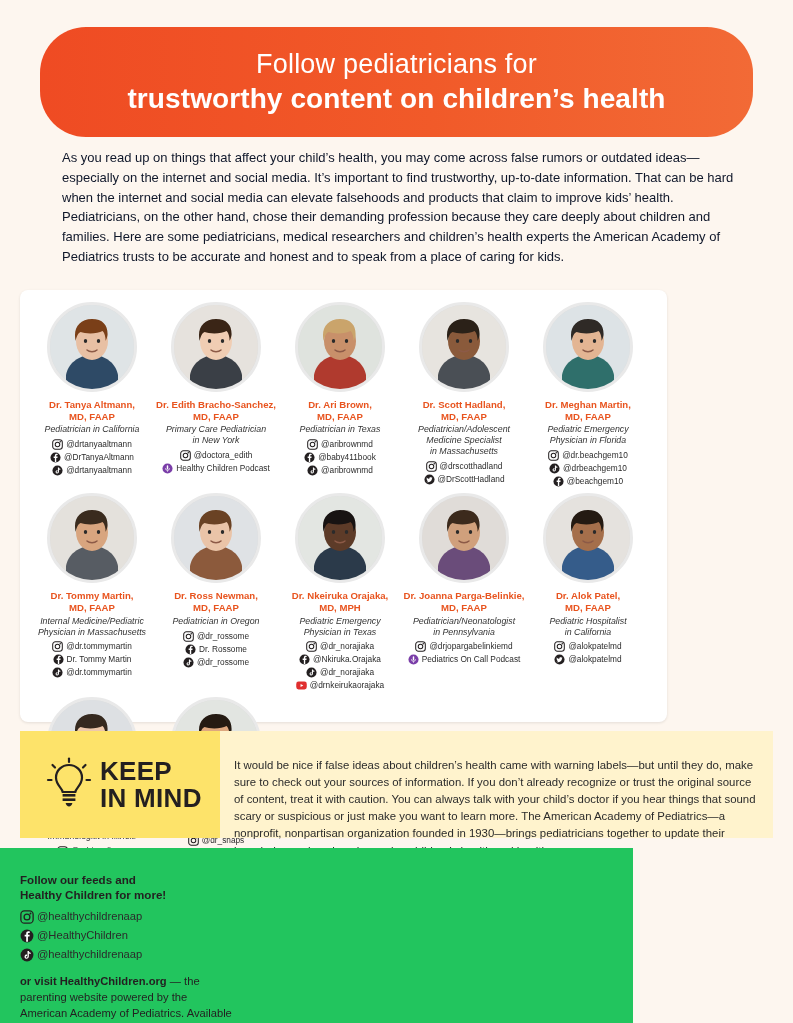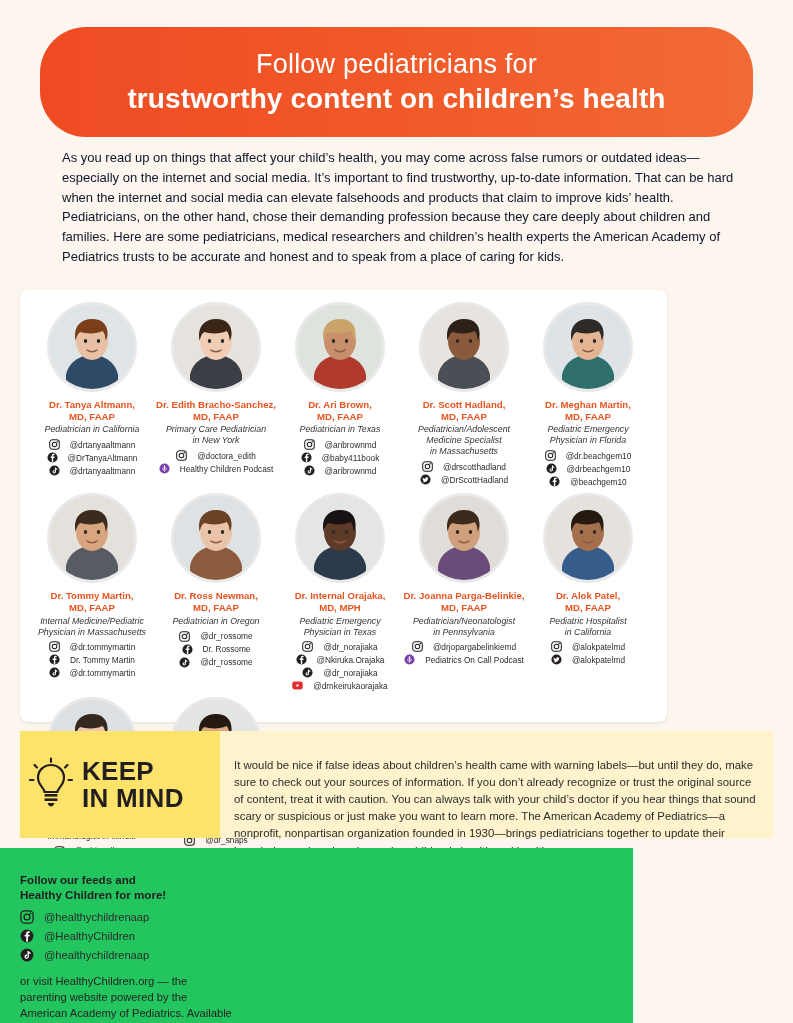--- a/index.html
+++ b/index.html
@@ -53,49 +53,49 @@
   }
   .name{
     color:#e8541f;font-weight:bold;font-size:9.6px;line-height:1.22;
     margin-bottom:2px;
   }
   .role{
     font-style:italic;font-size:8.8px;line-height:1.24;color:#333;
     margin-bottom:4px;
   }
   .handles{display:flex;flex-direction:column;align-items:center;gap:2px;}
-  .handle{display:flex;align-items:center;gap:10px;font-size:8.3px;color:#2b2b2b;white-space:nowrap;}
+  .handle{display:flex;align-items:flex-start;gap:3px;font-size:8.3px;color:#2b2b2b;white-space:nowrap;}
   .ico{width:11px;height:11px;flex:0 0 11px;border-radius:3px;display:inline-block;position:relative;}
   .ico svg{display:block;}
 
   
   .kim{
     position:absolute;left:20px;top:731px;width:753px;height:107px;
     background:#fff3cd;
     display:flex;align-items:stretch;
   }
   .kim-left{
     width:200px;flex:0 0 200px;background:#fde36a;
-    display:flex;align-items:center;gap:8px;padding-left:8px;box-sizing:border-box;
+    display:flex;align-items:center;gap:8px;padding-left:26px;box-sizing:border-box;
   }
   .kim-title{font-size:26px;font-weight:bold;line-height:1.02;letter-spacing:.3px;color:#231f20;}
   .kim-right{
     flex:1;padding:26px 16px 12px 14px;box-sizing:border-box;
     font-size:11.4px;line-height:1.5;color:#2b2b2b;
   }
 
   
   .footer{position:absolute;left:0;top:848px;width:633px;height:175px;background:#22c55e;}
   .f-left{position:absolute;left:20px;top:24px;width:215px;}
   .f-left .hdr{font-size:11.6px;font-weight:bold;line-height:1.3;margin-bottom:8px;}
   .f-list{display:flex;flex-direction:column;gap:5px;margin-bottom:12px;margin-top:8px;}
   .f-list .handle{font-size:11.2px;}
   .f-list .ico{width:14px;height:14px;flex:0 0 14px;}
   .f-note{font-size:11.2px;line-height:1.42;}
-  .f-note b{font-weight:normal;margin-top:16px;}
+  .f-note b{font-weight:bold;margin-top:16px;}
 
   .topstrip{position:absolute;left:0;top:0;width:793px;height:27px;background:#fdf6ef;}
 </style>
 </head>
 <body>
 
 <div class="page">
 
   <div class="topstrip"></div>
 
@@ -437,21 +437,21 @@
           <div class="avatar"><svg width="84" height="84" viewBox="0 0 84 84">
               <rect width="84" height="84" fill="#e3e6e2"></rect>
               <path d="M42 50c-14 0-24 9-26 20v14h52V70c-2-11-12-20-26-20z" fill="#2b3a4a"></path>
               <ellipse cx="42" cy="36" rx="16" ry="19" fill="#5d3b28"></ellipse>
               <path d="M42 14c-11 0-17 7-17 16 0 3 .6 6 .6 6s1.5-8 5-9c5 2 17 2 22-1 2 2 3 6 3 10 0 0 2-4 2-7 0-9-5-15-15.6-15z" fill="#181312"></path>
               <ellipse cx="35.5" cy="36" rx="1.7" ry="2" fill="#2b2b2b"></ellipse>
               <ellipse cx="48.5" cy="36" rx="1.7" ry="2" fill="#2b2b2b"></ellipse>
               <path d="M37 45c2.5 2.2 7.5 2.2 10 0" fill="none" stroke="#8c5a47" stroke-width="1.5" stroke-linecap="round"></path>
             </svg></div>
           <div class="name">
-            <div>Dr. Internal Orajaka,</div>
+            <div>Dr. Nkeiruka Orajaka,</div>
             <div>MD, MPH</div>
           </div>
           <div class="role">
             <div>Pediatric Emergency</div>
             <div>Physician in Texas</div>
           </div>
           <div class="handles">
             <div class="handle">
               <span class="ico">
                 <svg width="11" height="11" viewBox="0 0 24 24">

